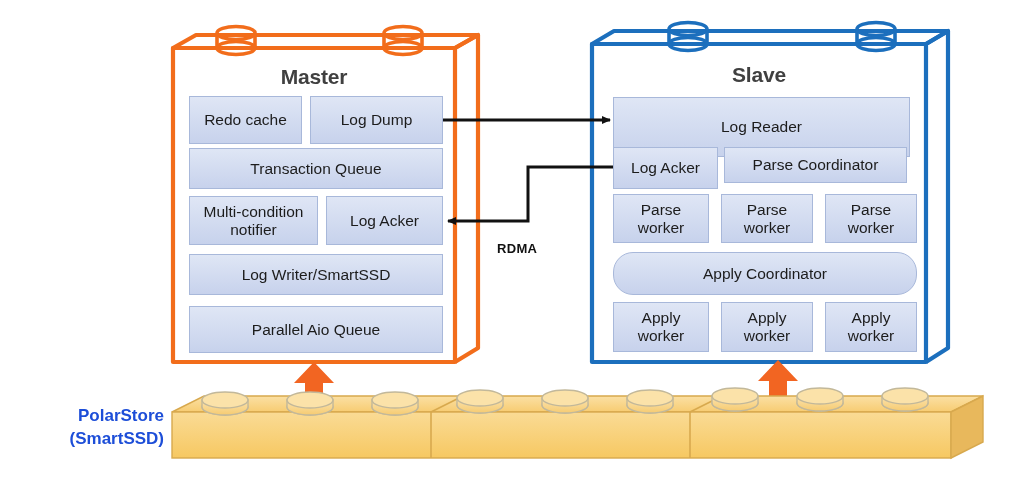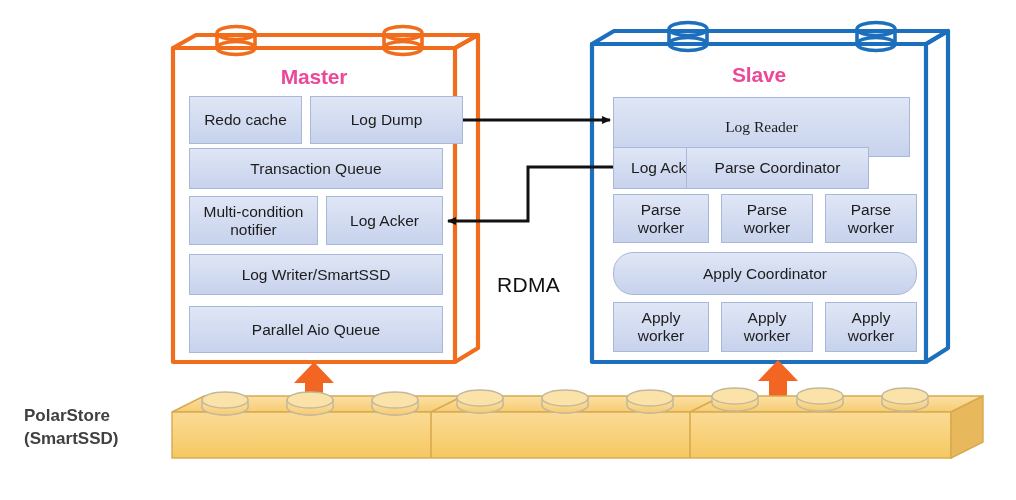--- a/index.html
+++ b/index.html
@@ -31,21 +31,21 @@
     position: absolute;
     box-sizing: border-box;
     background: transparent;
   }
   .node-title {
     position: absolute;
     width: 100%;
     text-align: center;
     font-weight: bold;
     font-size: 21px;
-    color: #ec4899;
+    color: #404040;
     letter-spacing: -0.2px;
   }
   
   .comp {
     position: absolute;
     box-sizing: border-box;
     border: 1px solid #a8b8da;
     background: linear-gradient(180deg, #dfe6f5 0%, #c7d2ec 100%);
     display: flex;
     align-items: center;
@@ -54,33 +54,32 @@
     font-size: 15.5px;
     color: #1c1c1c;
     line-height: 1.12;
     padding: 8px 4px;
   }
   .comp.two-line { line-height: 1.16; }
 
   
   .rdma-label {
     position: absolute;
-    font-weight: normal;
-    font-size: 21px;
+    font-weight: bold;
+    font-size: 13px;
     color: #111111;
     letter-spacing: 0.3px;
-    margin-top: 32px;
   }
   
   .store-caption {
     position: absolute;
     font-weight: bold;
     font-size: 17px;
-    color: #404040;
-    text-align: left;
+    color: #1d4ed8;
+    text-align: right;
     line-height: 1.35;
   }
   .store-caption span { display: block; }
 </style>
 </head>
 <body>
 
 <div id="stage">
 
   <svg class="svg-layer" viewBox="0 0 1016 500">
@@ -214,34 +213,34 @@
           </g>
       </g>
     </g>
   </svg>
 
   <div class="node-panel" style="left:173px; top:48px; width:282px; height:314px;">
     <div class="node-title" style="top:17px;">Master</div>
   </div>
 
   <div class="comp" style="left:189px; top:96px; width:113px; height:48px;">Redo cache</div>
-  <div class="comp" style="left:310px; top:96px; width:153px; height:48px;">Log Dump</div>
+  <div class="comp" style="left:310px; top:96px; width:133px; height:48px;">Log Dump</div>
   <div class="comp two-line" style="left:189px; top:196px; width:129px; height:49px;">Multi-condition notifier</div>
   <div class="comp" style="left:189px; top:148px; width:254px; height:41px;">Transaction Queue</div>
   <div class="comp" style="left:326px; top:196px; width:117px; height:49px;">Log Acker</div>
   <div class="comp" style="left:189px; top:254px; width:254px; height:41px;">Log Writer/SmartSSD</div>
   <div class="comp" style="left:189px; top:306px; width:254px; height:47px;">Parallel Aio Queue</div>
 
   <div class="node-panel" style="left:592px; top:44px; width:334px; height:318px;">
     <div class="node-title" style="top:19px;">Slave</div>
   </div>
 
-  <div class="comp" style="left:613px; top:97px; width:297px; height:60px;font-family:Liberation Serif, serif;">Log Reader</div>
+  <div class="comp" style="left:613px; top:97px; width:297px; height:60px;">Log Reader</div>
   <div class="comp" style="left:613px; top:147px; width:105px; height:42px;">Log Acker</div>
-  <div class="comp" style="left:686px; top:147px; width:183px; height:42px;">Parse Coordinator</div>
+  <div class="comp" style="left:724px; top:147px; width:183px; height:36px;">Parse Coordinator</div>
   <div class="comp two-line" style="left:613px; top:194px; width:96px; height:49px;">Parse worker</div>
   <div class="comp two-line" style="left:721px; top:194px; width:92px; height:49px;">Parse worker</div>
   <div class="comp two-line" style="left:825px; top:194px; width:92px; height:49px;">Parse worker</div>
   <div class="comp" style="left:613px; top:252px; width:304px; height:43px;border-radius:20px;">Apply Coordinator</div>
   <div class="comp two-line" style="left:613px; top:302px; width:96px; height:50px;">Apply worker</div>
   <div class="comp two-line" style="left:721px; top:302px; width:92px; height:50px;">Apply worker</div>
   <div class="comp two-line" style="left:825px; top:302px; width:92px; height:50px;">Apply worker</div>
 
   <div class="rdma-label" style="left:497px; top:241px;">RDMA</div>
 

